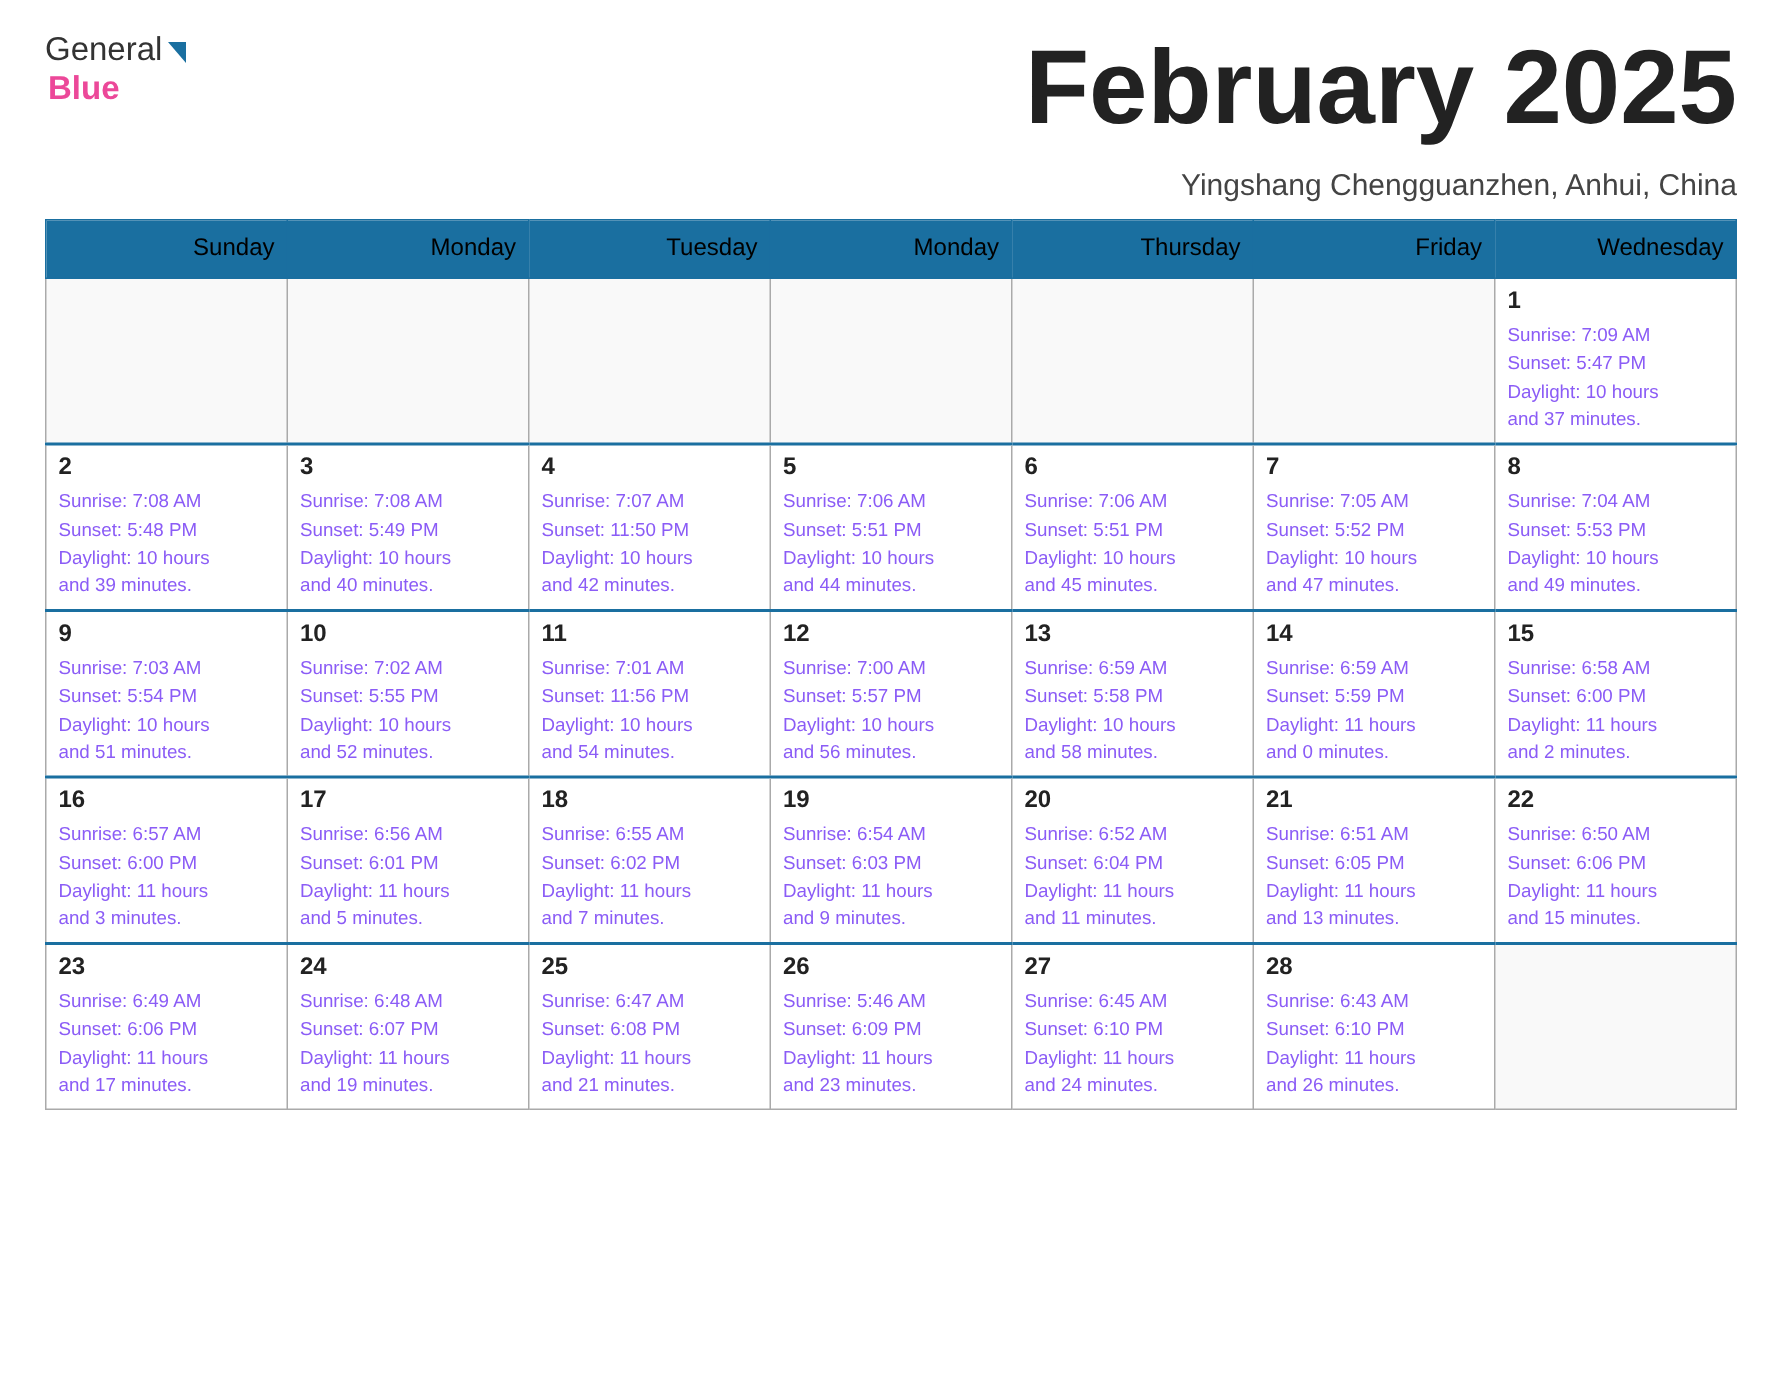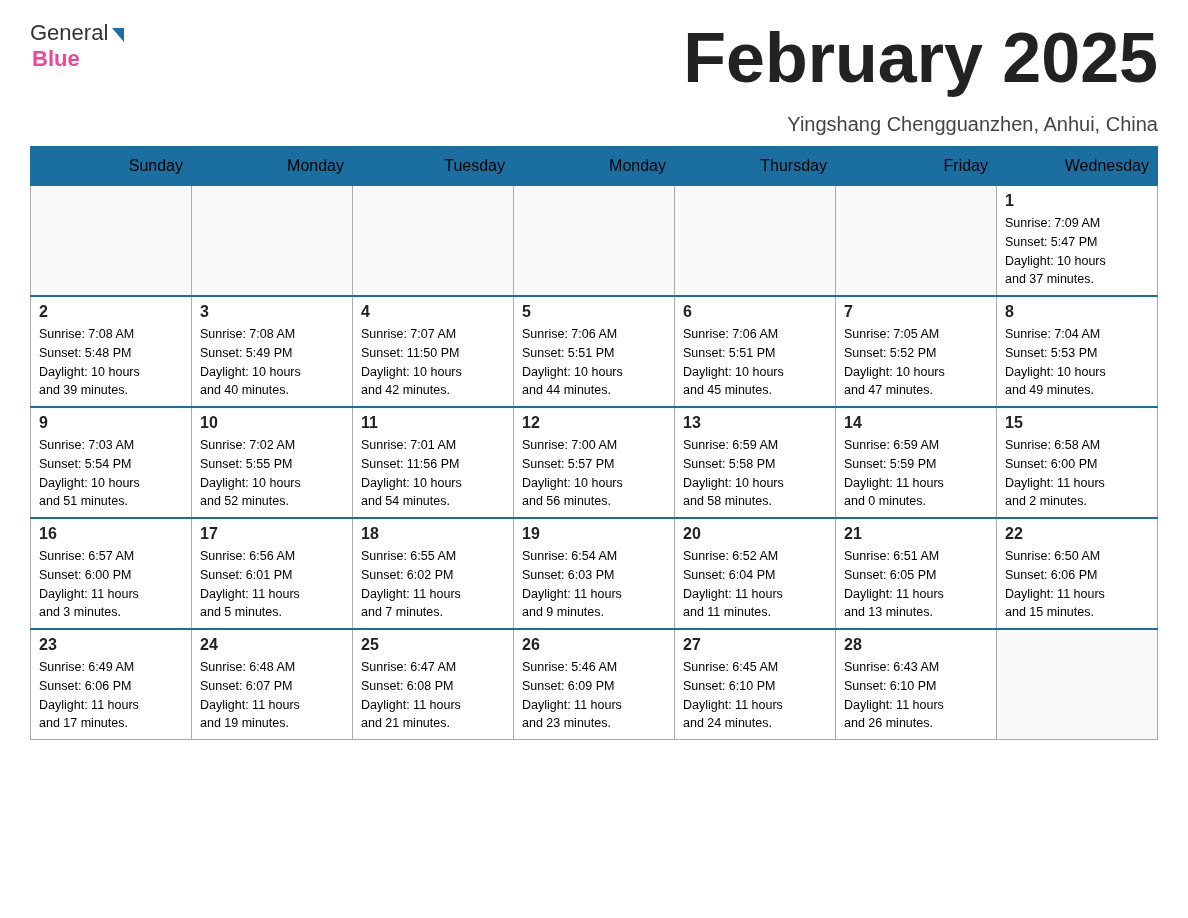--- a/index.html
+++ b/index.html
@@ -87,21 +87,21 @@
       background: #f9f9f9;
     }
     .day-number {
       font-size: 16px;
       font-weight: bold;
       color: #222;
       margin-bottom: 4px;
     }
     .day-info {
       font-size: 12.5px;
-      color: #000000;
+      color: #8b5cf6;
       line-height: 1.5;
     }
     .row-divider td {
       border-top: 2px solid #1a6fa0;
     }
   </style>
 </head>
 <body>
 
 <div class="header">

